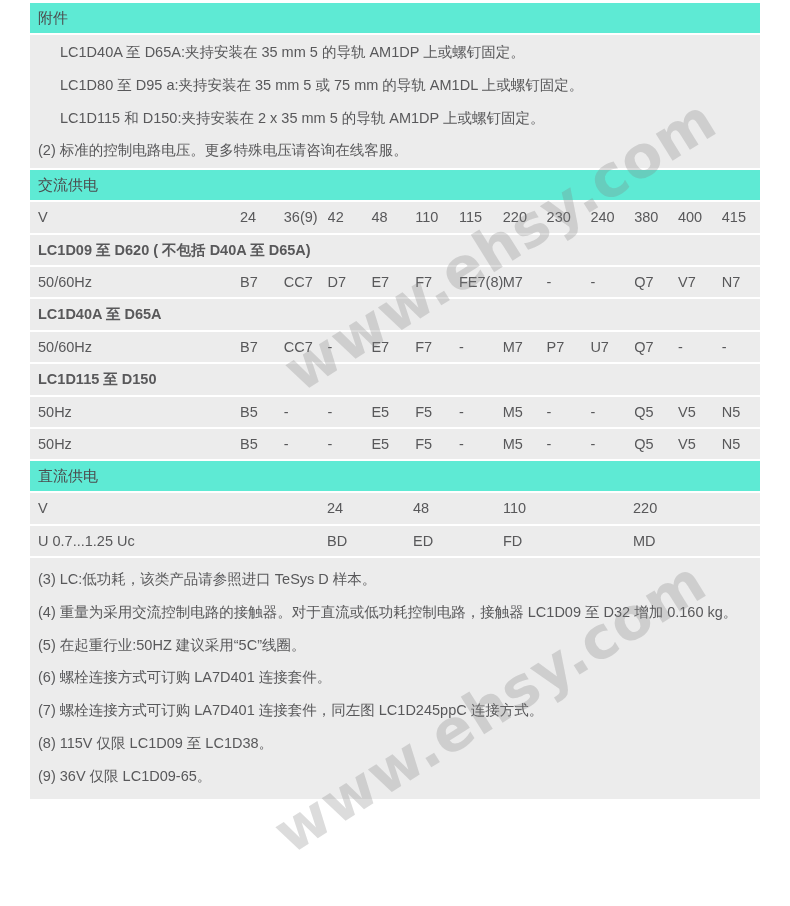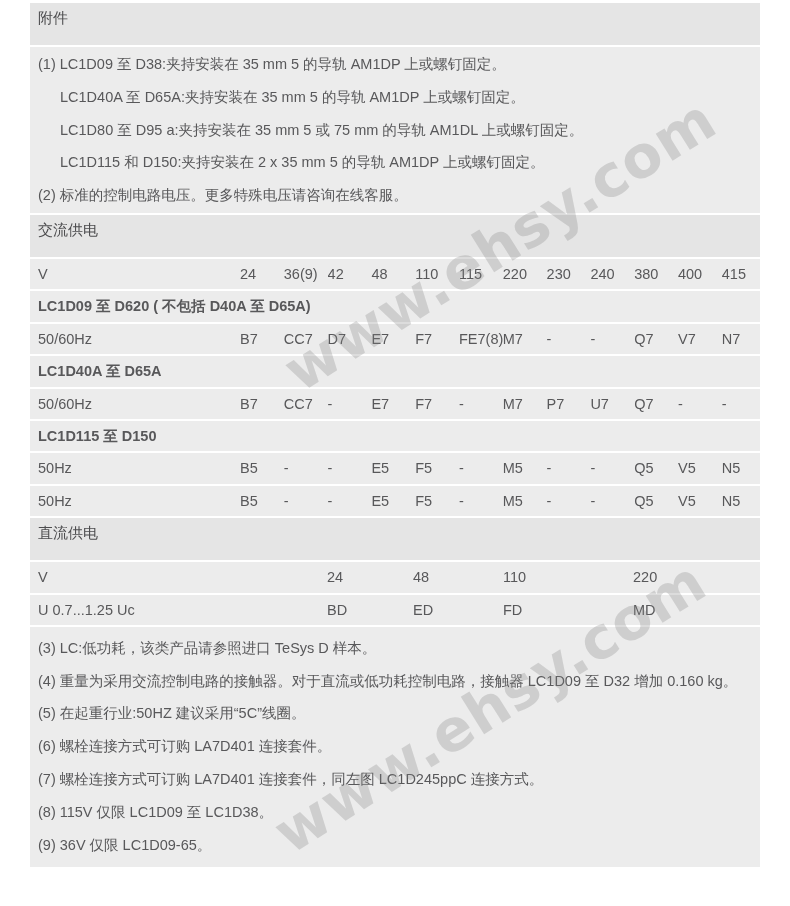--- a/index.html
+++ b/index.html
@@ -3,21 +3,21 @@
 <meta charset="utf-8">
 <style>
   html,body{margin:0;padding:0;}
   body{
     width:790px;height:906px;background:#ffffff;
     font-family:"Liberation Sans","DejaVu Sans",sans-serif;
     color:#58585a;position:relative;overflow:hidden;
   }
   .content{position:absolute;left:30px;top:3px;width:730px;}
   .band{
-    height:42px;line-height:30px;background:#e5e5e5;color:#4c4c4e;
+    height:30px;line-height:30px;background:#5eead4;color:#4c4c4e;
     font-size:15px;padding-left:8px;margin-bottom:2px;
     white-space:nowrap;overflow:hidden;
   }
   .noteblock{
     background:#ececec;padding:1px 8px;margin-bottom:2px;
     font-size:14.5px;
   }
   .noteline{
     line-height:32.8px;white-space:nowrap;overflow:hidden;
   }
@@ -45,21 +45,20 @@
 </style>
 </head>
 <body>
 
 <div class="content">
 
   <div class="band">
     <span>附件</span>
   </div>
   <div class="noteblock">
-    <div class="noteline">(1) LC1D09 至 D38:夹持安装在 35 mm 5 的导轨 AM1DP 上或螺钉固定。</div>
     <div class="noteline indent">LC1D40A 至 D65A:夹持安装在 35 mm 5 的导轨 AM1DP 上或螺钉固定。</div>
     <div class="noteline indent">LC1D80 至 D95 a:夹持安装在 35 mm 5 或 75 mm 的导轨 AM1DL 上或螺钉固定。</div>
     <div class="noteline indent">LC1D115 和 D150:夹持安装在 2 x 35 mm 5 的导轨 AM1DP 上或螺钉固定。</div>
     <div class="noteline">(2) 标准的控制电路电压。更多特殊电压请咨询在线客服。</div>
   </div>
 
   <div class="band">
     <span>交流供电</span>
   </div>
   <div class="trow grid-ac">

